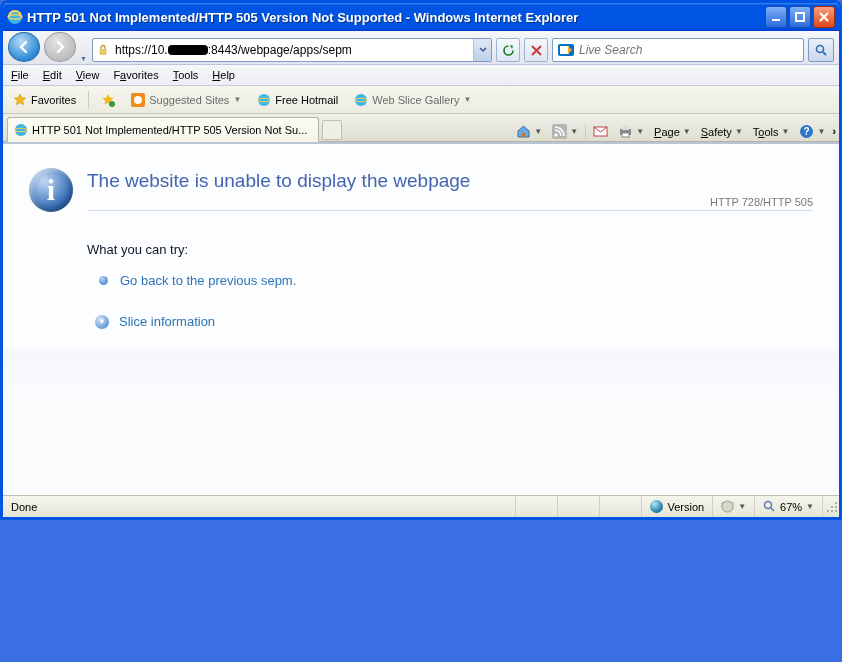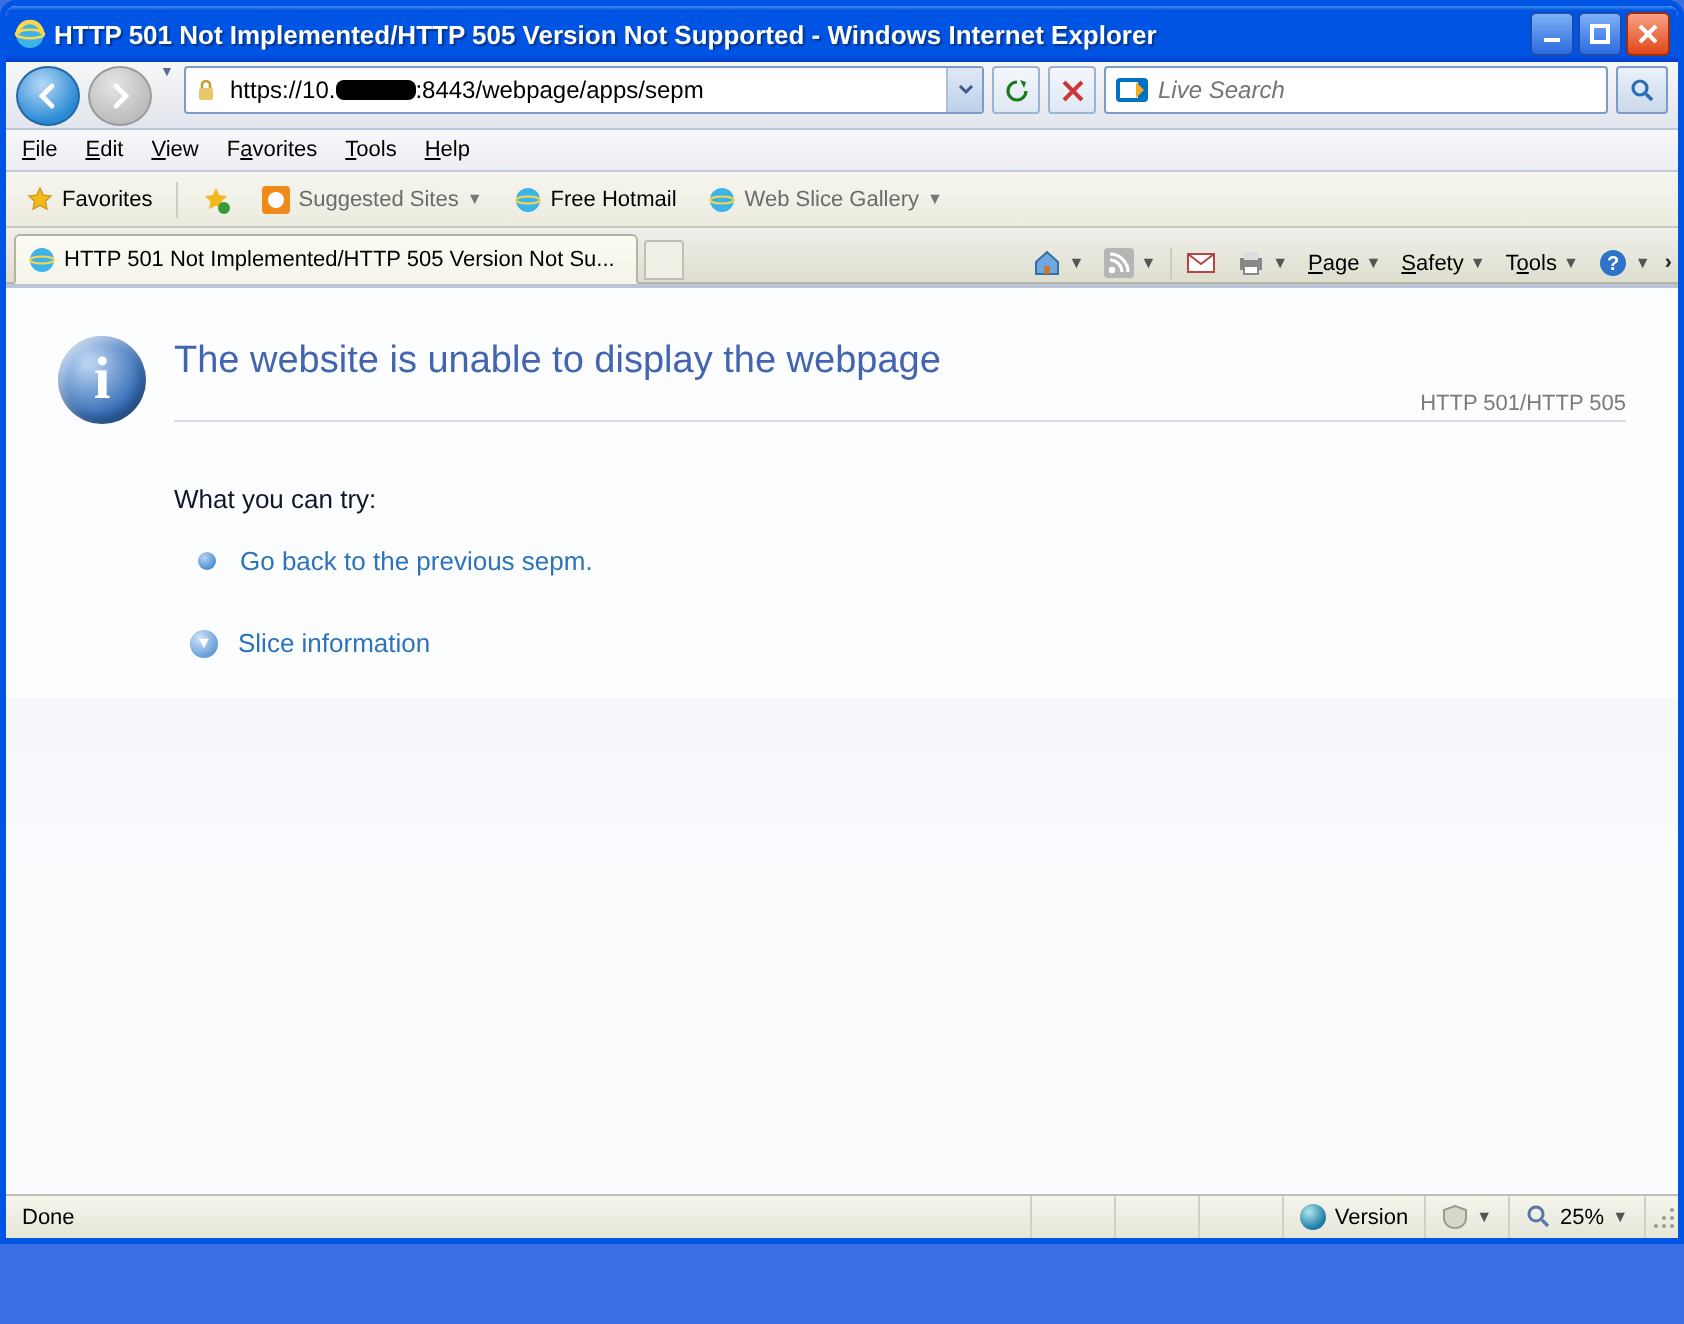--- a/index.html
+++ b/index.html
@@ -1,29 +1,29 @@
 <!DOCTYPE html>
 <html><head>
 <meta charset="utf-8">
 <style>
 * { margin: 0; padding: 0; box-sizing: border-box; font-family: Tahoma, sans-serif; }
 body { background: #3a6ee3; width: 842px; height: 662px; overflow: hidden; }
 
-.window { width: 842px; height: 622px; border: 3px solid #0054E3; border-radius: 8px 8px 0 0; display: flex; flex-direction: column; background: #fff; }
+.window { width: 842px; height: 520px; border: 3px solid #0054E3; border-radius: 8px 8px 0 0; display: flex; flex-direction: column; background: #fff; }
 
 .titlebar { height: 28px; background: linear-gradient(180deg,#3c8cea 0%,#0054e3 8%,#0054e3 40%,#0054e3 88%,#003dd1 100%); display: flex; align-items: center; padding: 0 4px; color: #fff; font-size: 13px; font-weight: bold; text-shadow: 1px 1px 1px rgba(0,0,0,.4); border-radius: 5px 5px 0 0; }
 .titlebar .app-icon { width: 16px; height: 16px; margin-right: 4px; }
 .titlebar .title { flex: 1; white-space: nowrap; overflow: hidden; }
 .win-btns { display: flex; gap: 2px; }
 .win-btn { width: 22px; height: 22px; border-radius: 3px; display: flex; align-items: center; justify-content: center; cursor: pointer; }
 .win-btn.min, .win-btn.max { background: linear-gradient(180deg,#7eb1f5,#2b6ade); border: 1px solid #1a4bb0; }
 .win-btn.close { background: linear-gradient(180deg,#f7a184,#e24718); border: 1px solid #a12c0c; }
 .win-btn svg { width: 12px; height: 12px; }
 
-.navbar { height: 34px; background: linear-gradient(#f6f7f8,#e3e5ee); border-bottom: 1px solid #bcc4d8; display: flex; align-items: flex-start; padding: 2px 5px; gap: 4px; }
+.navbar { height: 34px; background: linear-gradient(#f6f7f8,#e3e5ee); border-bottom: 1px solid #bcc4d8; display: flex; align-items: flex-end; padding: 2px 5px; gap: 4px; }
 .nav-arrow { width: 32px; height: 30px; border-radius: 50%; display: flex; align-items: center; justify-content: center; cursor: pointer; }
 .nav-arrow.back { background: radial-gradient(circle at 40% 30%,#b8daf7,#2a8ad4 70%); border: 1px solid #2269a5; }
 .nav-arrow.fwd { background: radial-gradient(circle at 40% 30%,#e5e5e5,#bdbdbd 70%); border: 1px solid #9c9c9c; }
 .nav-arrow svg { width: 14px; height: 14px; }
 .drop-tiny { width: 8px; font-size: 7px; color: #5a6a90; cursor: pointer; }
 .addr { flex: 1; display: flex; align-items: center; height: 24px; background: #fff; border: 1px solid #7a9cc6; border-radius: 2px; }
 .addr .lock { width: 20px; display: flex; justify-content: center; color: #d4a93b; }
 .addr .blot { display: inline-block; width: 40px; height: 10px; background: #000; border-radius: 4px; vertical-align: middle; }
 .addr-drop { width: 18px; height: 100%; background: linear-gradient(#dfe9f5,#bcd0e8); border-left: 1px solid #aac0dd; display: flex; align-items: center; justify-content: center; cursor: pointer; }
 .sq-btn { width: 24px; height: 24px; border: 1px solid #9bb4d4; background: linear-gradient(#f5f8fc,#dde7f3); display: flex; align-items: center; justify-content: center; border-radius: 2px; cursor: pointer; }
@@ -272,21 +272,21 @@
       <div class="chevrons">››</div>
     </div>
   </div>
 
   <div class="content">
     <div class="content-inner">
       <div class="err-head">
         <div class="info-icon">i</div>
         <div class="err-right">
           <div class="err-title">The website is unable to display the webpage</div>
-          <div class="err-code">HTTP 501/HTTP 505</div>
+          <div class="err-code">HTTP 728/HTTP 505</div>
           <div class="hr"></div>
         </div>
       </div>
       <div class="try">What you can try:</div>
       <div class="bullet-row">
         <div class="bullet"></div>
         <span class="link">Go back to the previous sepm.</span>
       </div>
       <div style="display:flex;align-items:center">
         <span class="expander">▼</span>
@@ -310,21 +310,21 @@
       <svg width="13" height="13" viewBox="0 0 13 13">
           <path d="M6.5 1L12 3v4c0 3-2.5 5-5.5 5S1 10 1 7V3z" fill="#d8d8ca" stroke="#9c9c8a"></path>
         </svg>
       <span class="zoom-caret">▼</span>
     </div>
     <div class="status-seg">
       <svg width="13" height="13" viewBox="0 0 13 13">
           <circle cx="5" cy="5" r="3.5" stroke="#5577aa" stroke-width="1.5" fill="none"></circle>
           <path d="M8 8l3 3" stroke="#5577aa" stroke-width="1.6"></path>
         </svg>
-      <span>25%</span>
+      <span>67%</span>
       <span class="zoom-caret">▼</span>
     </div>
     <div class="status-seg drag">
       <svg width="12" height="12" viewBox="0 0 12 12">
           <g fill="#9c9c8a">
             <circle cx="10" cy="2" r="1"></circle>
             <circle cx="10" cy="6" r="1"></circle>
             <circle cx="6" cy="6" r="1"></circle>
             <circle cx="10" cy="10" r="1"></circle>
             <circle cx="6" cy="10" r="1"></circle>

